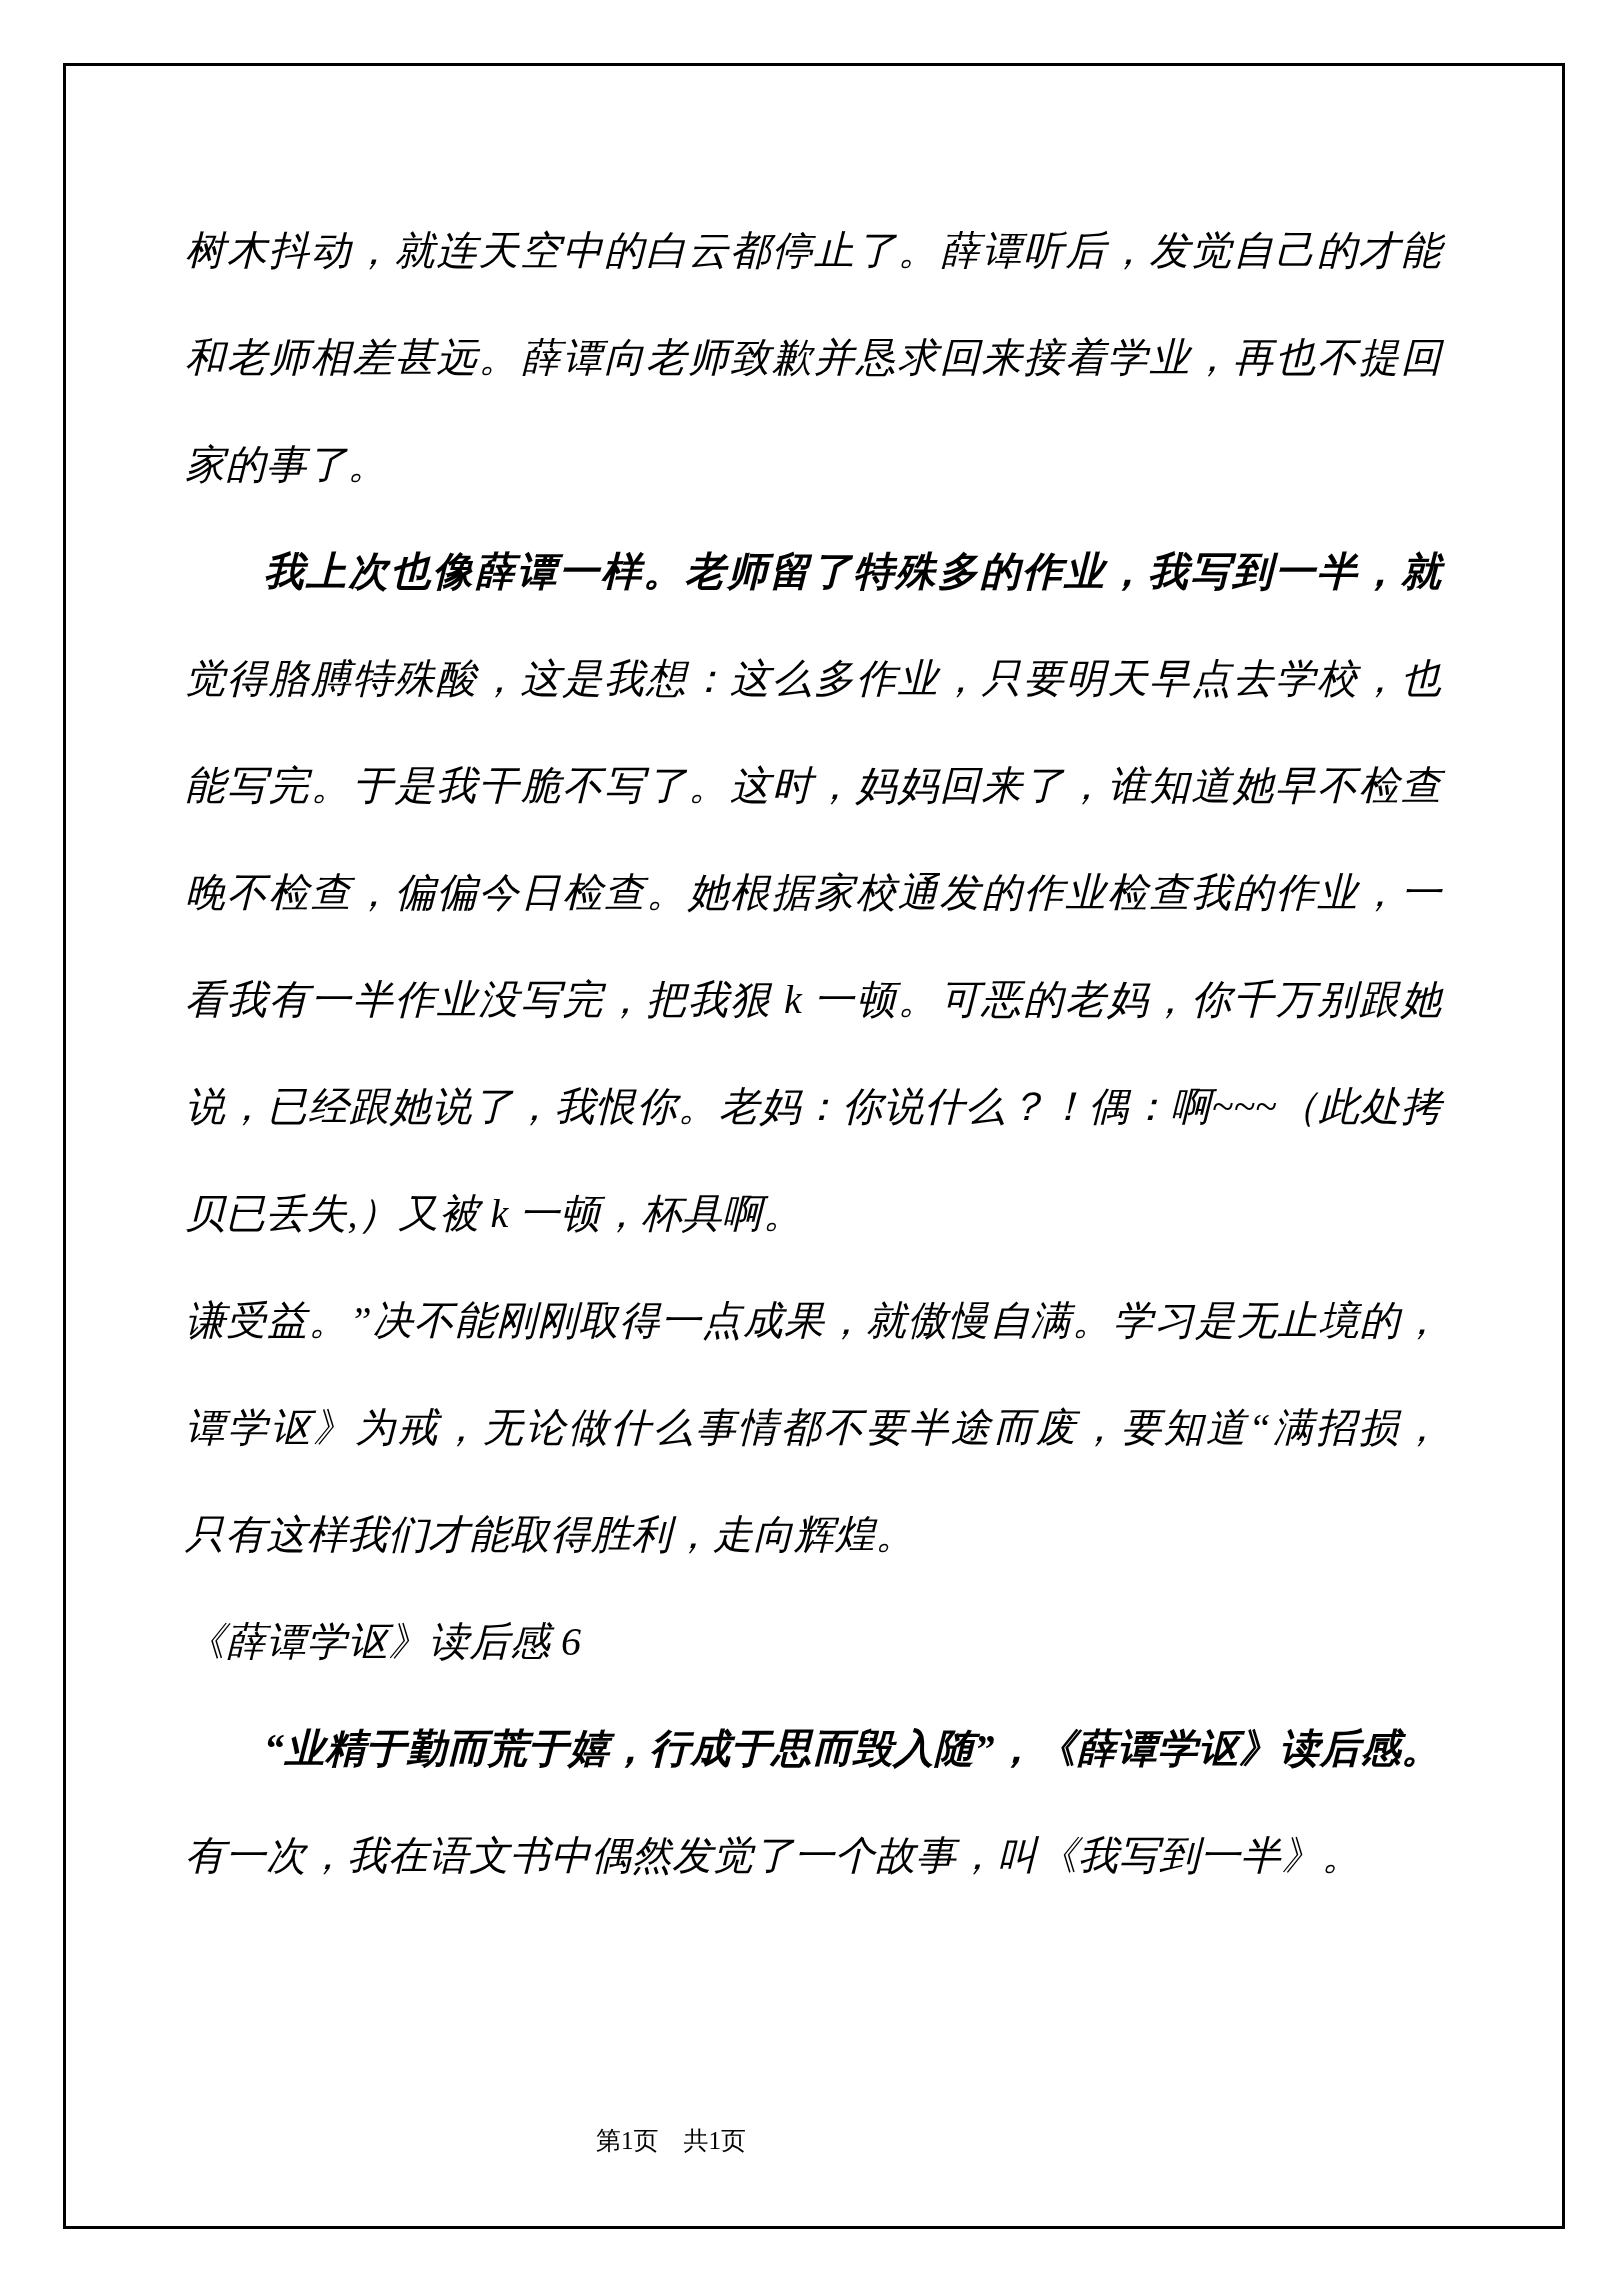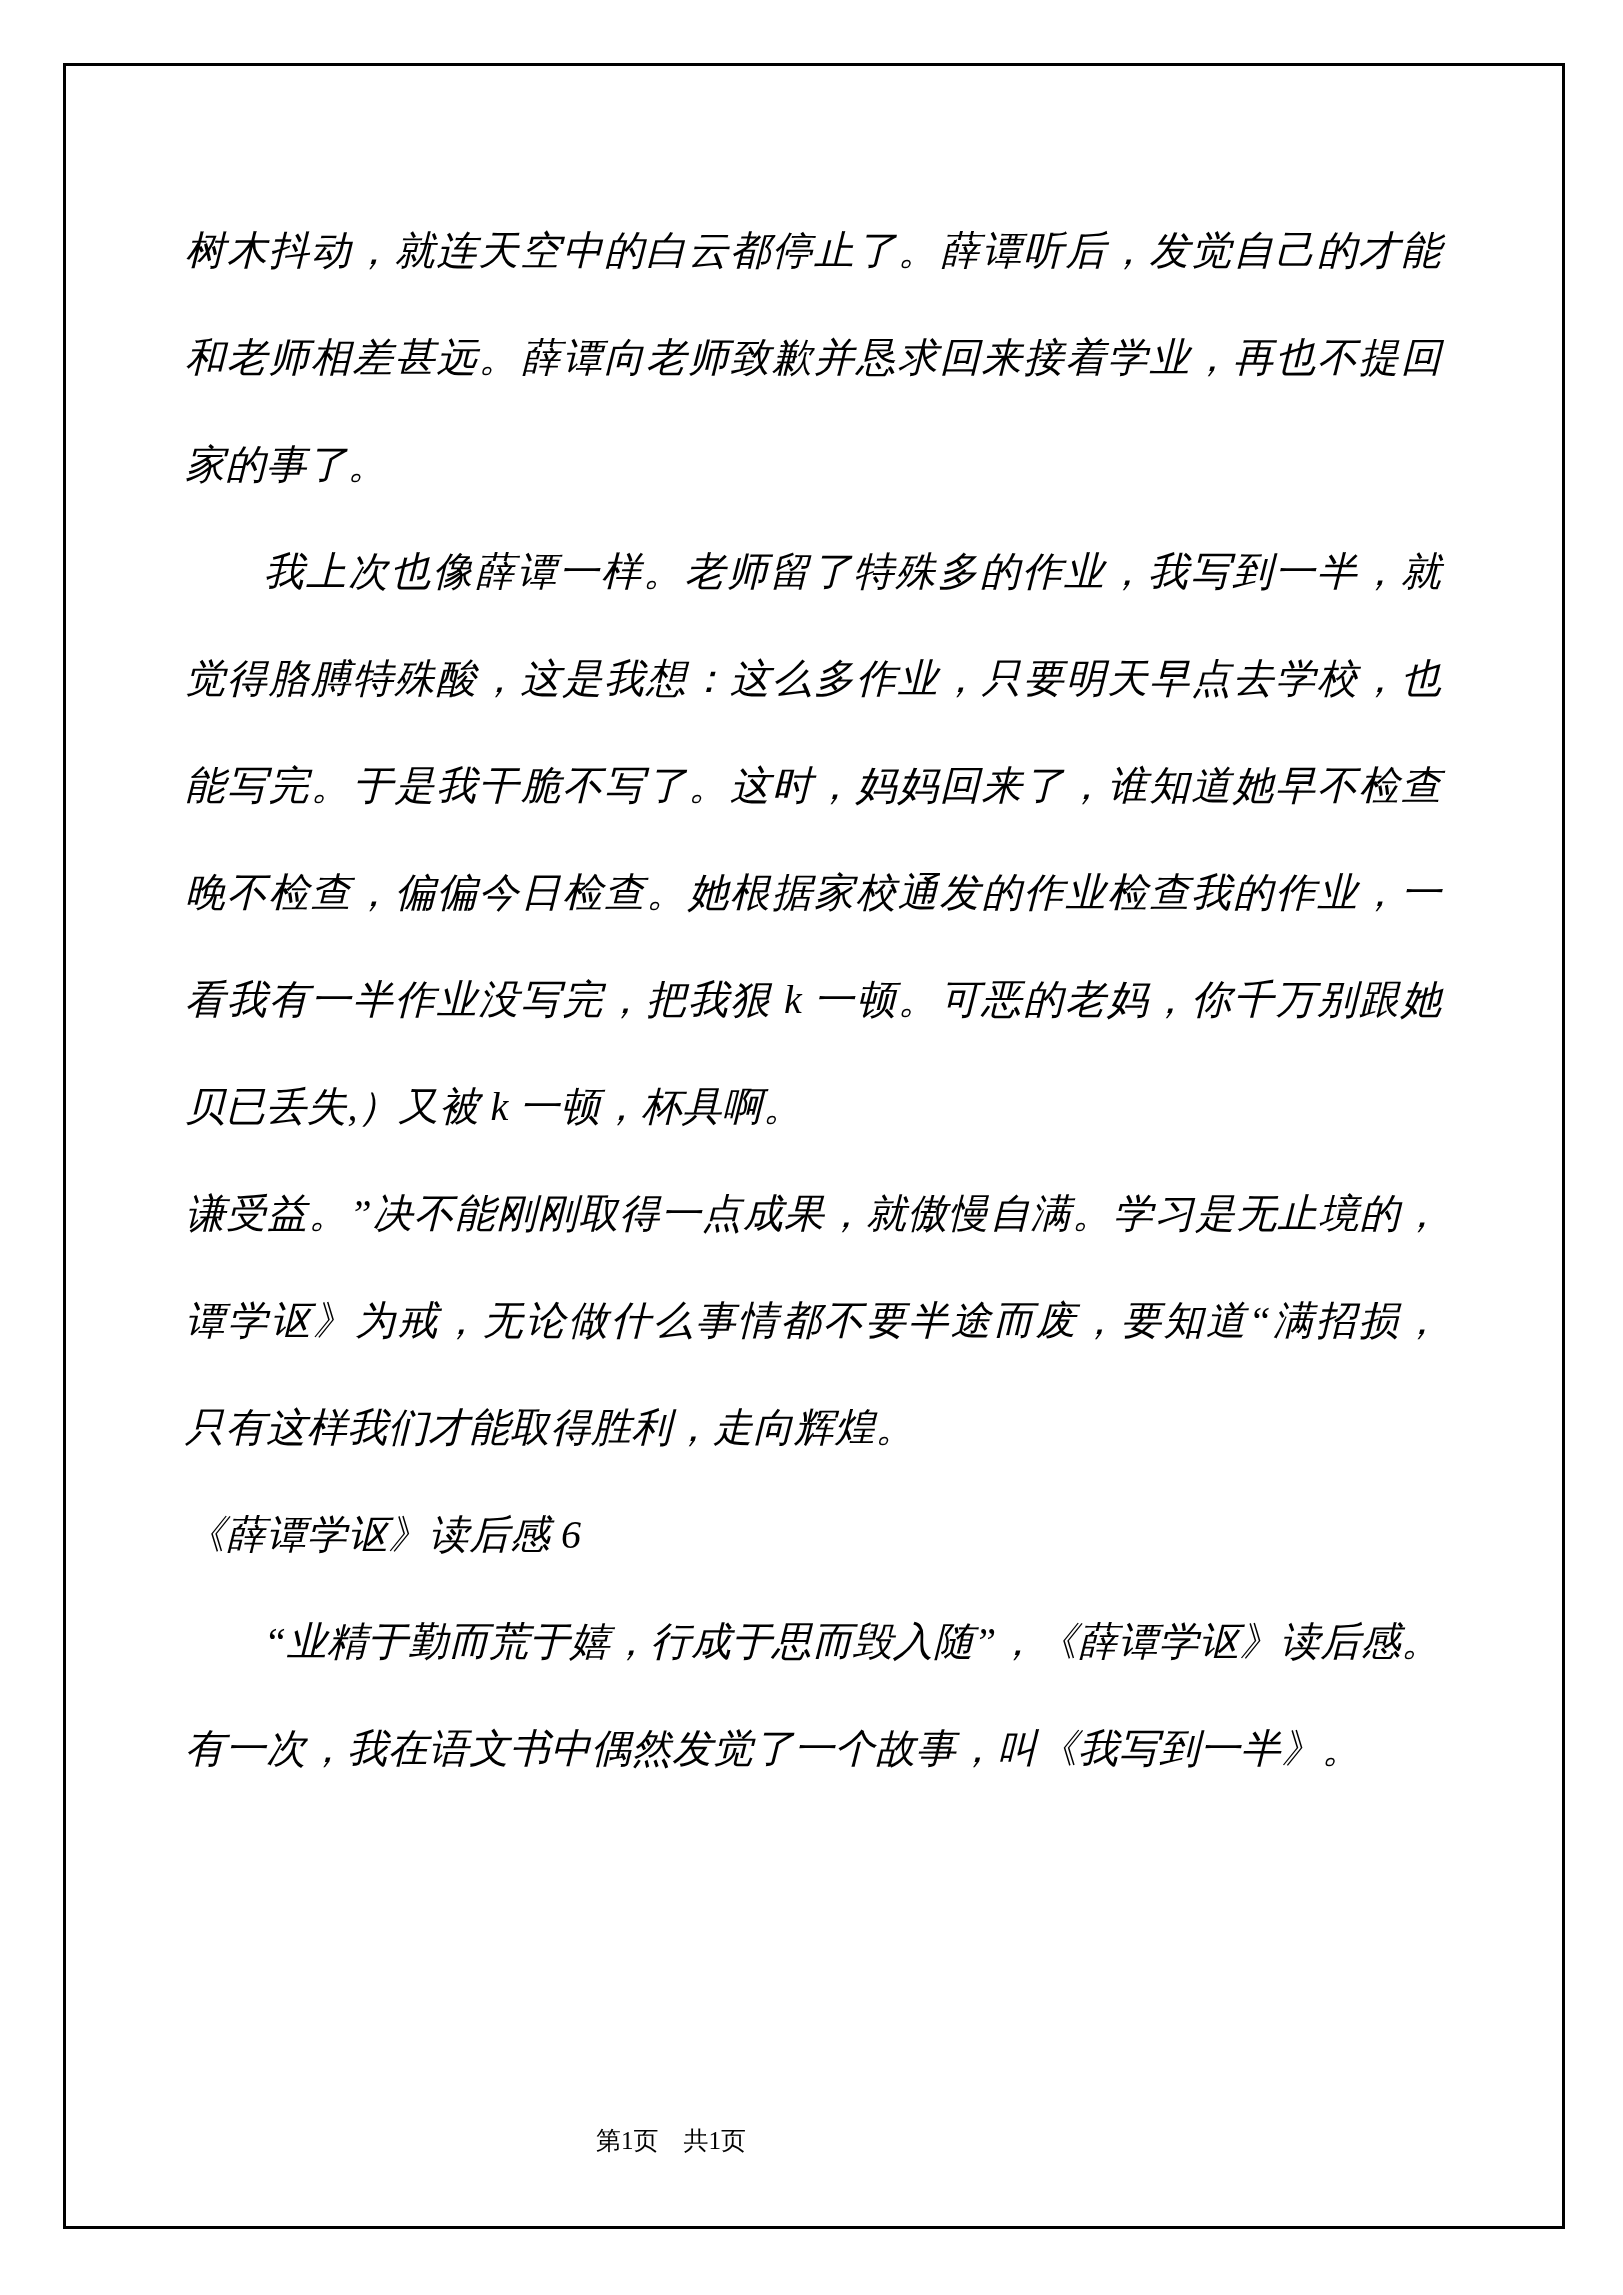--- a/index.html
+++ b/index.html
@@ -41,20 +41,21 @@
     letter-spacing: 0.6px;
   }
   .text-line.justify {
     white-space: normal;
     text-align: justify;
     text-align-last: justify;
     letter-spacing: 0;
   }
   .text-line.indent {
     text-indent: 79px;
+    font-weight: bold;
   }
   .page-footer {
     position: absolute;
     left: 63px;
     top: 2121px;
     width: 1216px;
     height: 39px;
     line-height: 39px;
     text-align: center;
     font-size: 25px;
@@ -69,20 +70,21 @@
 
 <div class="text-block">
     <div class="text-line justify">树木抖动，就连天空中的白云都停止了。薛谭听后，发觉自己的才能</div>
     <div class="text-line justify">和老师相差甚远。薛谭向老师致歉并恳求回来接着学业，再也不提回</div>
     <div class="text-line">家的事了。</div>
     <div class="text-line indent justify">我上次也像薛谭一样。老师留了特殊多的作业，我写到一半，就</div>
     <div class="text-line justify">觉得胳膊特殊酸，这是我想：这么多作业，只要明天早点去学校，也</div>
     <div class="text-line justify">能写完。于是我干脆不写了。这时，妈妈回来了，谁知道她早不检查</div>
     <div class="text-line justify">晚不检查，偏偏今日检查。她根据家校通发的作业检查我的作业，一</div>
     <div class="text-line justify">看我有一半作业没写完，把我狠 k 一顿。可恶的老妈，你千万别跟她</div>
+    <div class="text-line justify">说，已经跟她说了，我恨你。老妈：你说什么？！偶：啊~~~（此处拷</div>
     <div class="text-line">贝已丢失,）又被 k 一顿，杯具啊。</div>
     <div class="text-line justify">谦受益。”决不能刚刚取得一点成果，就傲慢自满。学习是无止境的，</div>
     <div class="text-line justify">谭学讴》为戒，无论做什么事情都不要半途而废，要知道“满招损，</div>
     <div class="text-line">只有这样我们才能取得胜利，走向辉煌。</div>
     <div class="text-line">《薛谭学讴》读后感 6</div>
     <div class="text-line indent justify">“业精于勤而荒于嬉，行成于思而毁入随”，《薛谭学讴》读后感。</div>
     <div class="text-line">有一次，我在语文书中偶然发觉了一个故事，叫《我写到一半》。</div>
   </div>
 
 <div class="page-footer">第1页　共1页</div>

